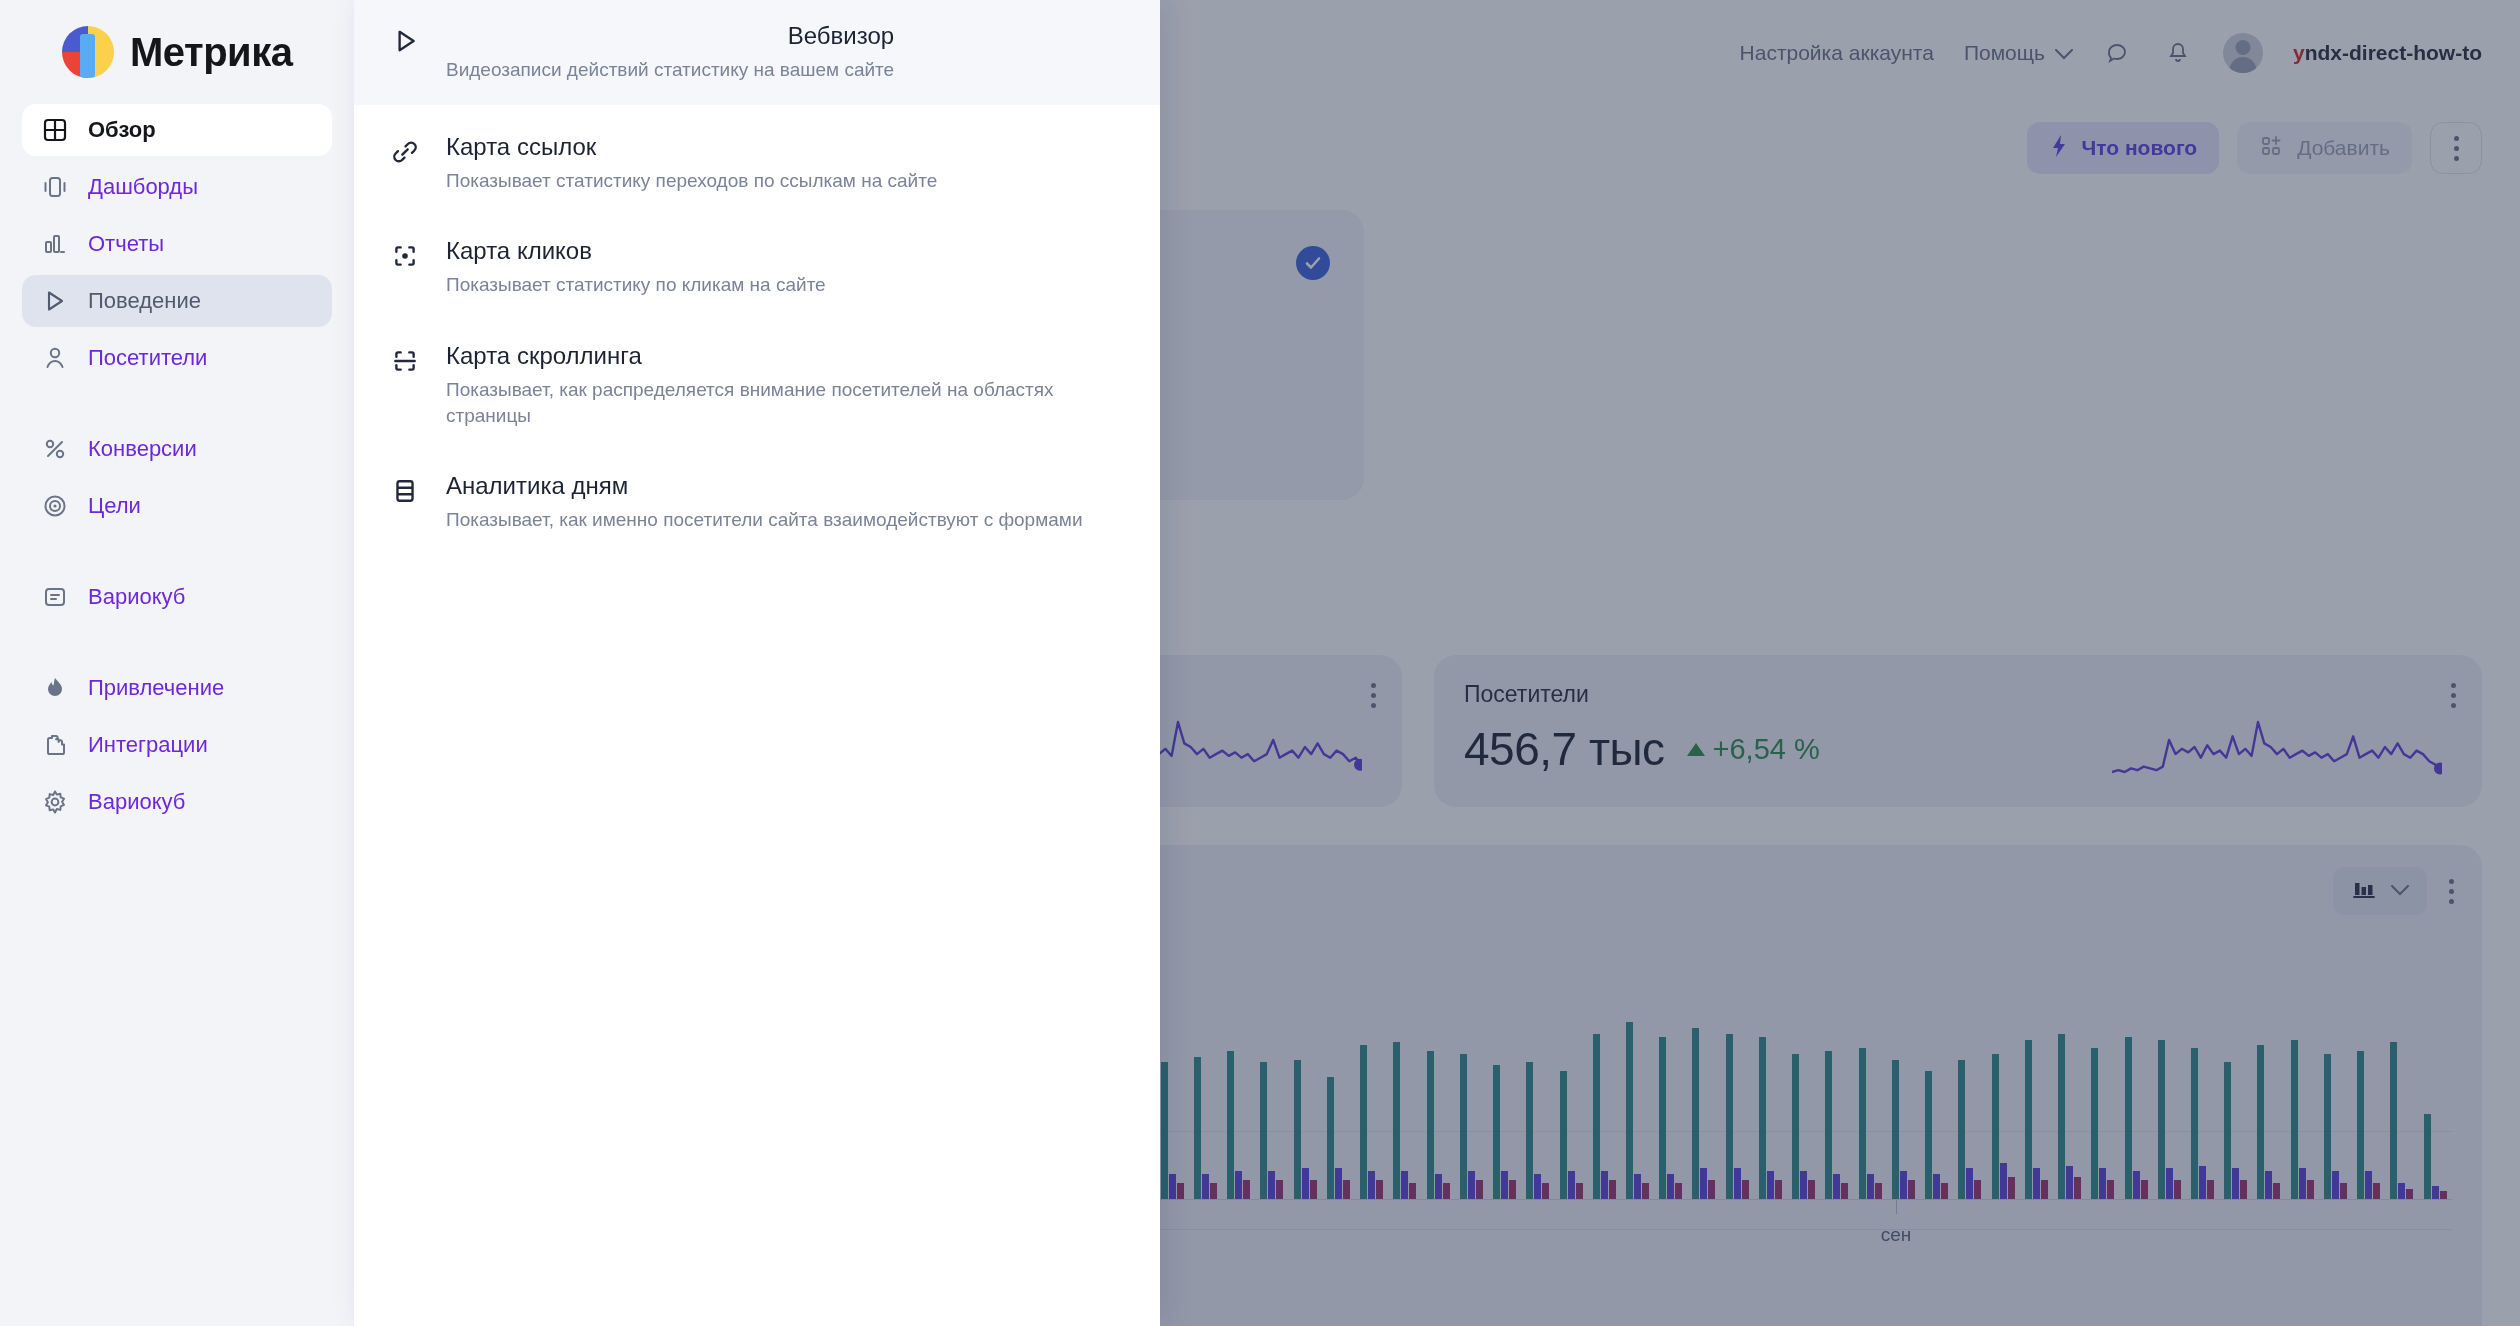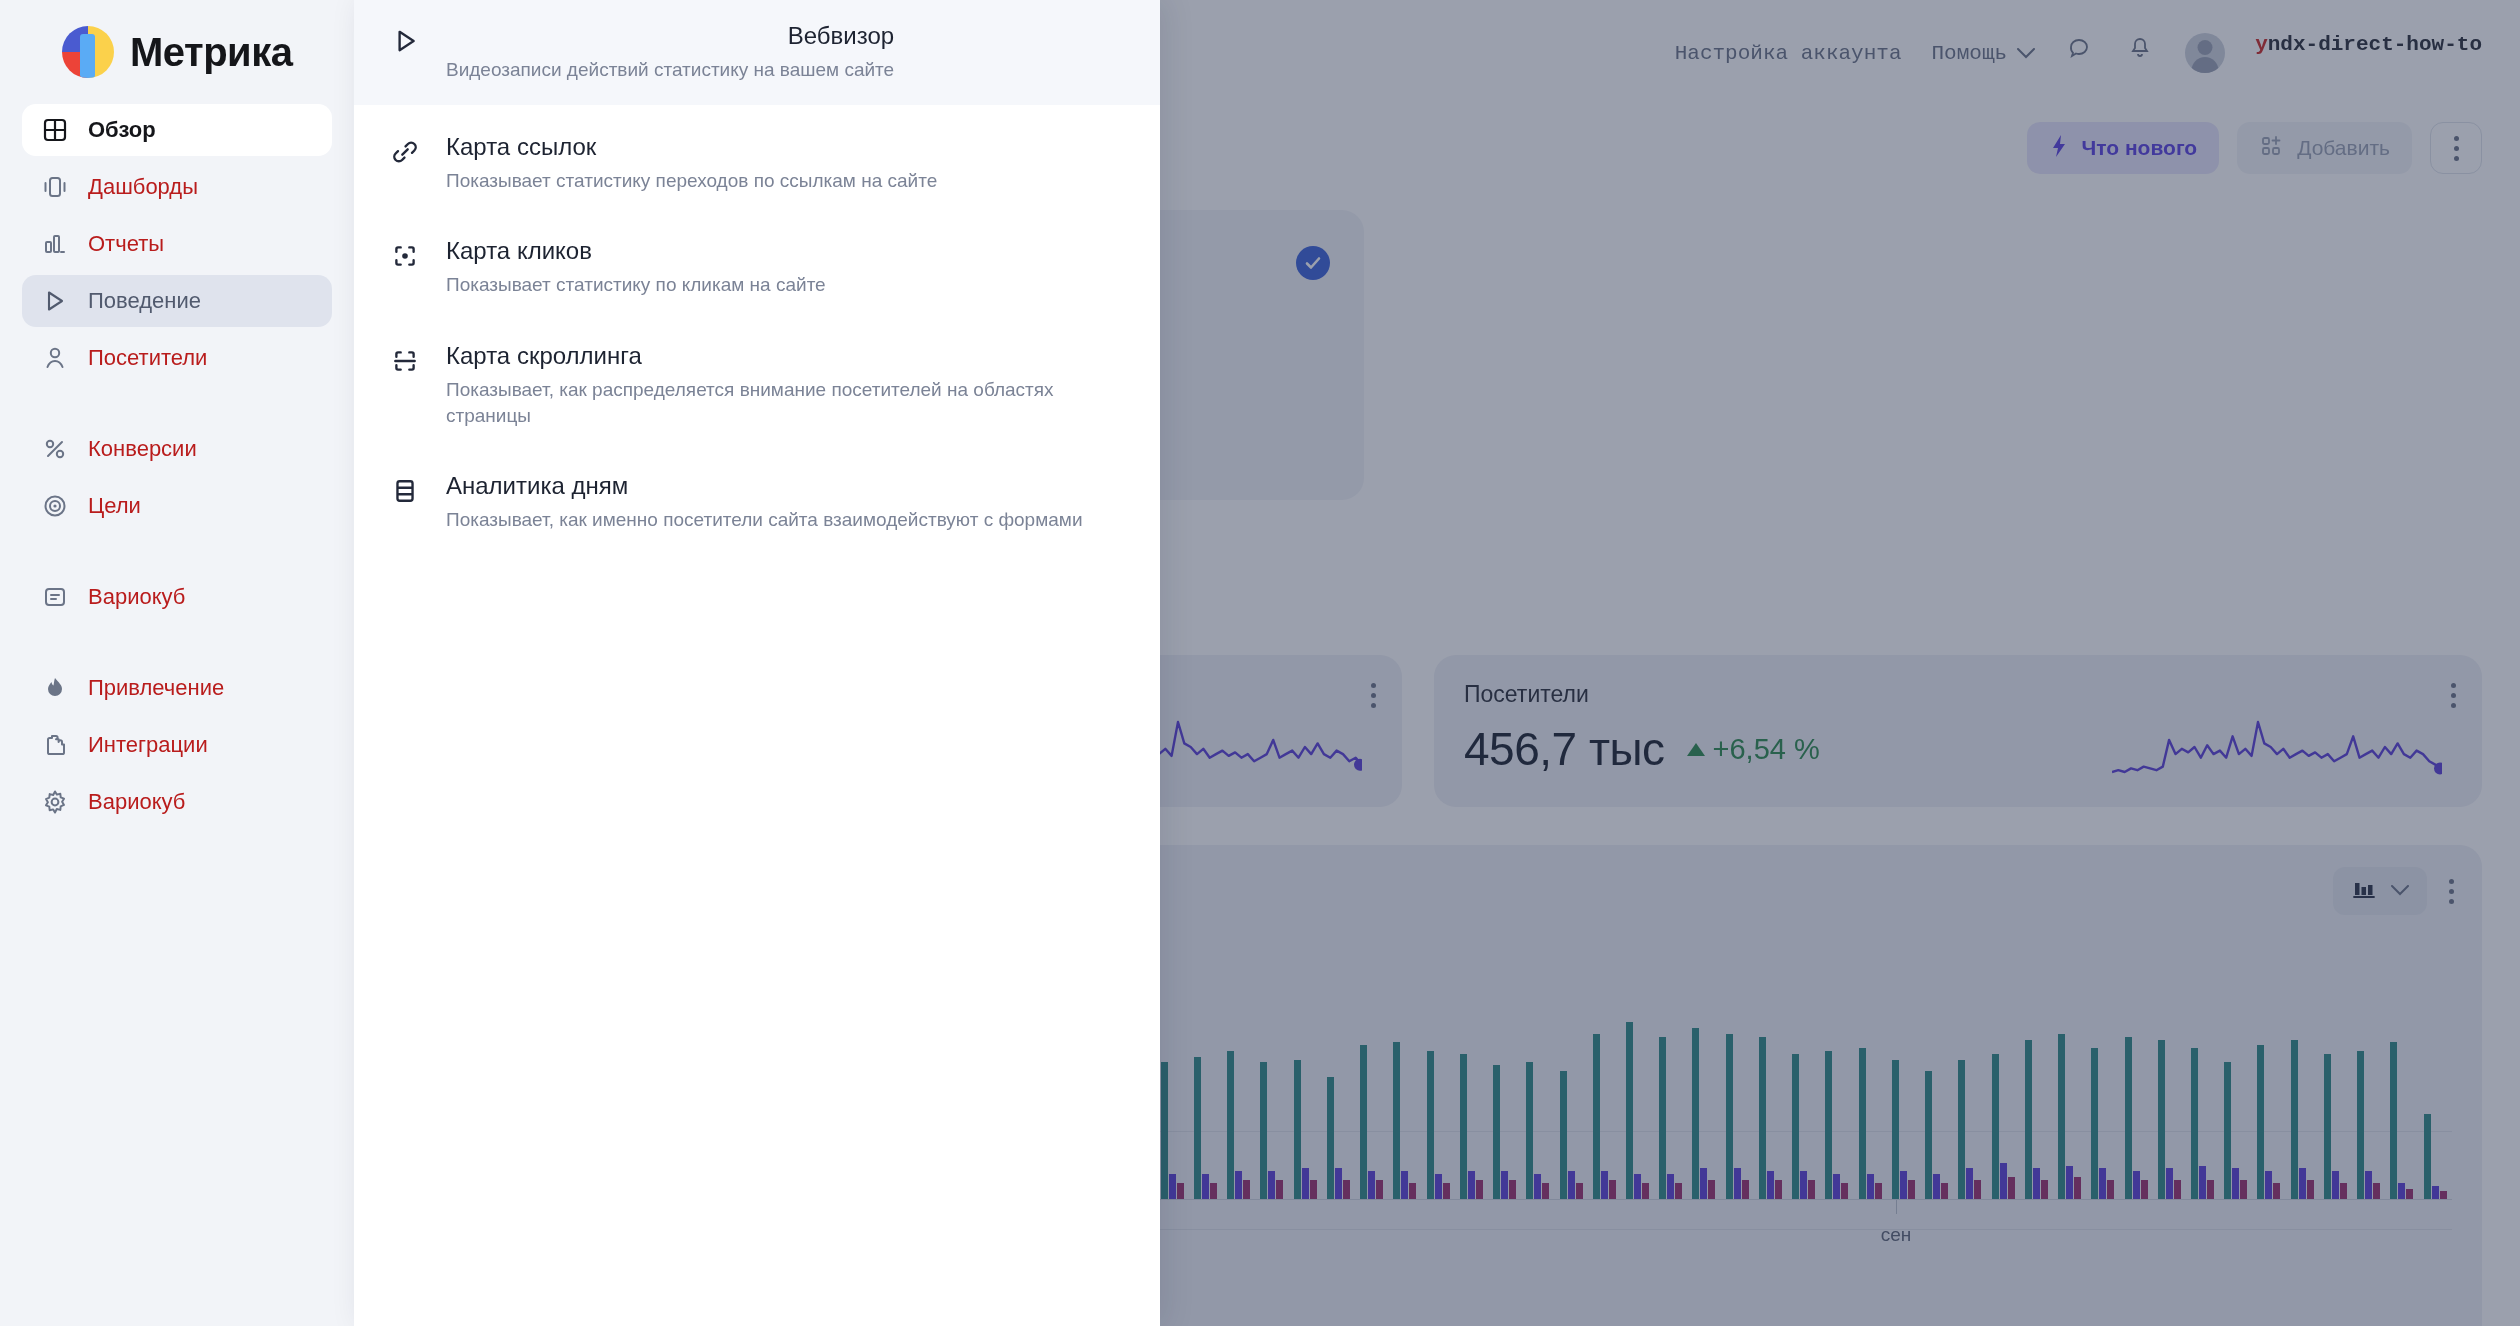--- a/index.html
+++ b/index.html
@@ -23,33 +23,33 @@
   .brand-logo .q2 { position:absolute; right:0; top:0; width:50%; height:50%; background:#fbd14b;}
   .brand-logo .q3 { position:absolute; left:0; bottom:0; width:50%; height:50%; background:#ec4338;}
   .brand-logo .q4 { position:absolute; right:0; bottom:0; width:50%; height:50%; background:#fbd14b;}
   .brand-logo .bar { position:absolute; left:34%; top:16%; width:30%; height:84%; background:#5aabf5; border-radius:3px;}
   .brand-name { font-size: 40px; font-weight: 700; color:#15161a; letter-spacing:-0.5px; }
 
   .nav { margin-top: 26px; padding: 0 22px; }
   .nav-item {
     display:flex; align-items:center; gap: 20px;
     height: 52px; padding: 0 20px; border-radius: 14px;
-    color:#b91c1c; font-size: 22px; margin-bottom: 5px;
+    color:#6d28d9; font-size: 22px; margin-bottom: 5px;
     cursor: pointer;
   }
   .nav-item .ico { width: 26px; height: 26px; display:flex; align-items:center; justify-content:center; flex:none; }
   .nav-item.active-white { background:#ffffff; color:#15161a; font-weight:600; }
   .nav-item.active-grey { background:#dfe3ed; color:#515a6e; }
   .nav-gap { height: 34px; }
 
   
   .page { position:absolute; left:354px; top:0; right:0; bottom:0; background:#ffffff; }
 
   .topbar { position:absolute; left:0; right:0; top:0; height:105px; }
-  .topbar-right { position:absolute; right:38px; top:33px; display:flex; gap:30px;font-family:Liberation Mono, monospace; }
+  .topbar-right { position:absolute; right:38px; top:33px; display:flex; align-items:center; gap:30px; }
   .tb-link { font-size:21px; color:#6b7487; cursor:pointer; display:flex; align-items:center; gap:10px;}
   .tb-ico { width:30px; height:30px; display:flex; align-items:center; justify-content:center; cursor:pointer;}
   .avatar { width:40px; height:40px; border-radius:50%; background:#cdd2dd; overflow:hidden; position:relative;}
   .avatar .head { position:absolute; left:50%; top:7px; transform:translateX(-50%); width:15px; height:15px; border-radius:50%; background:#9aa2b3;}
   .avatar .body { position:absolute; left:50%; bottom:0; transform:translateX(-50%); width:27px; height:16px; border-radius:14px 14px 0 0; background:#9aa2b3;}
   .user-name { font-size:21px; font-weight:700; color:#2b2f3a; }
   .user-name .y { color:#cc2a26; }
 
   .toolbar { position:absolute; left:0; right:38px; top:122px; height:56px; }
   .pill {

